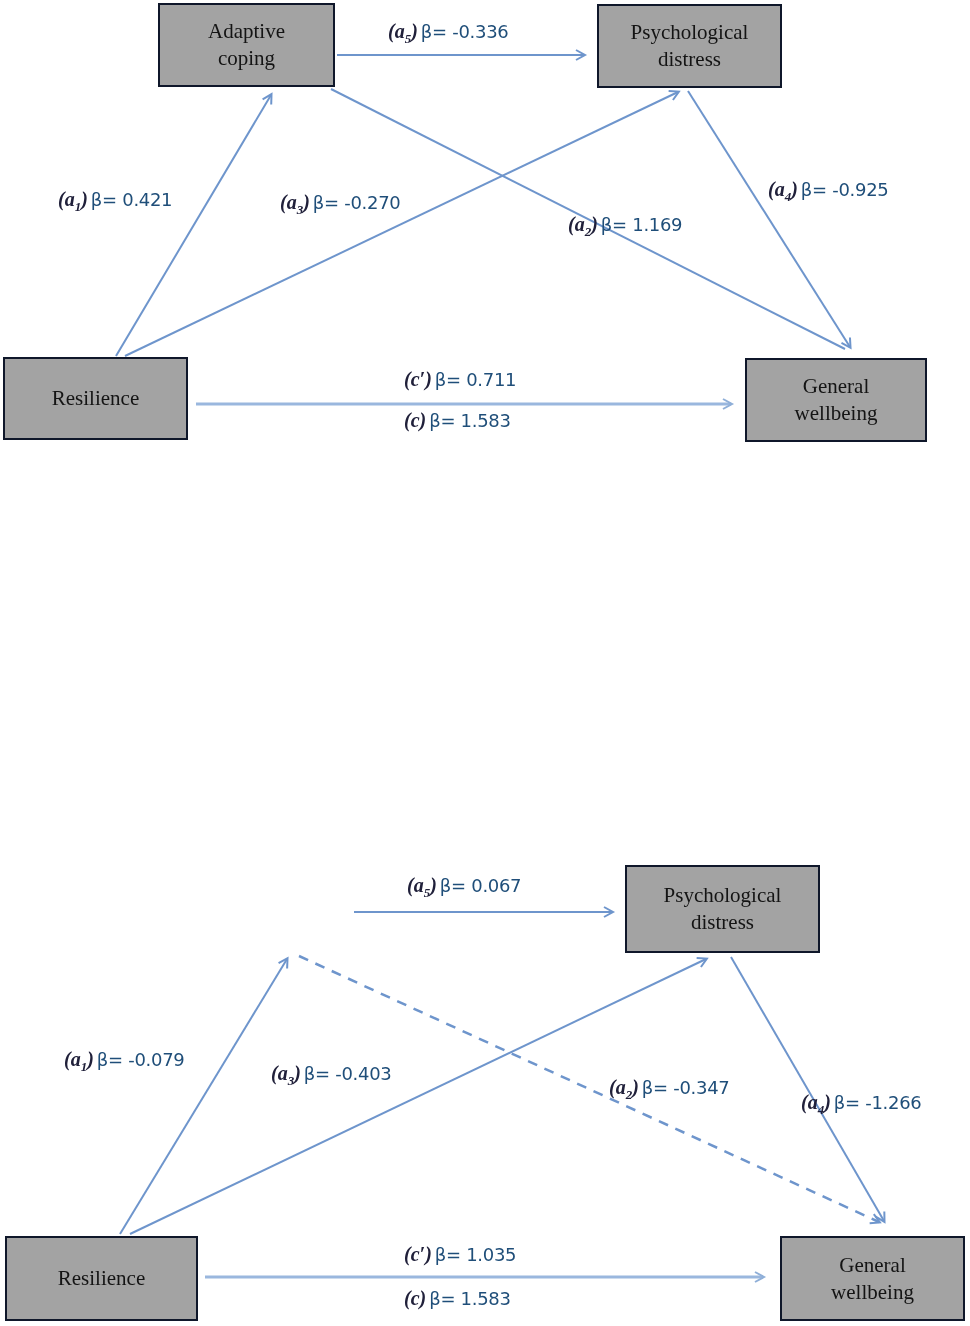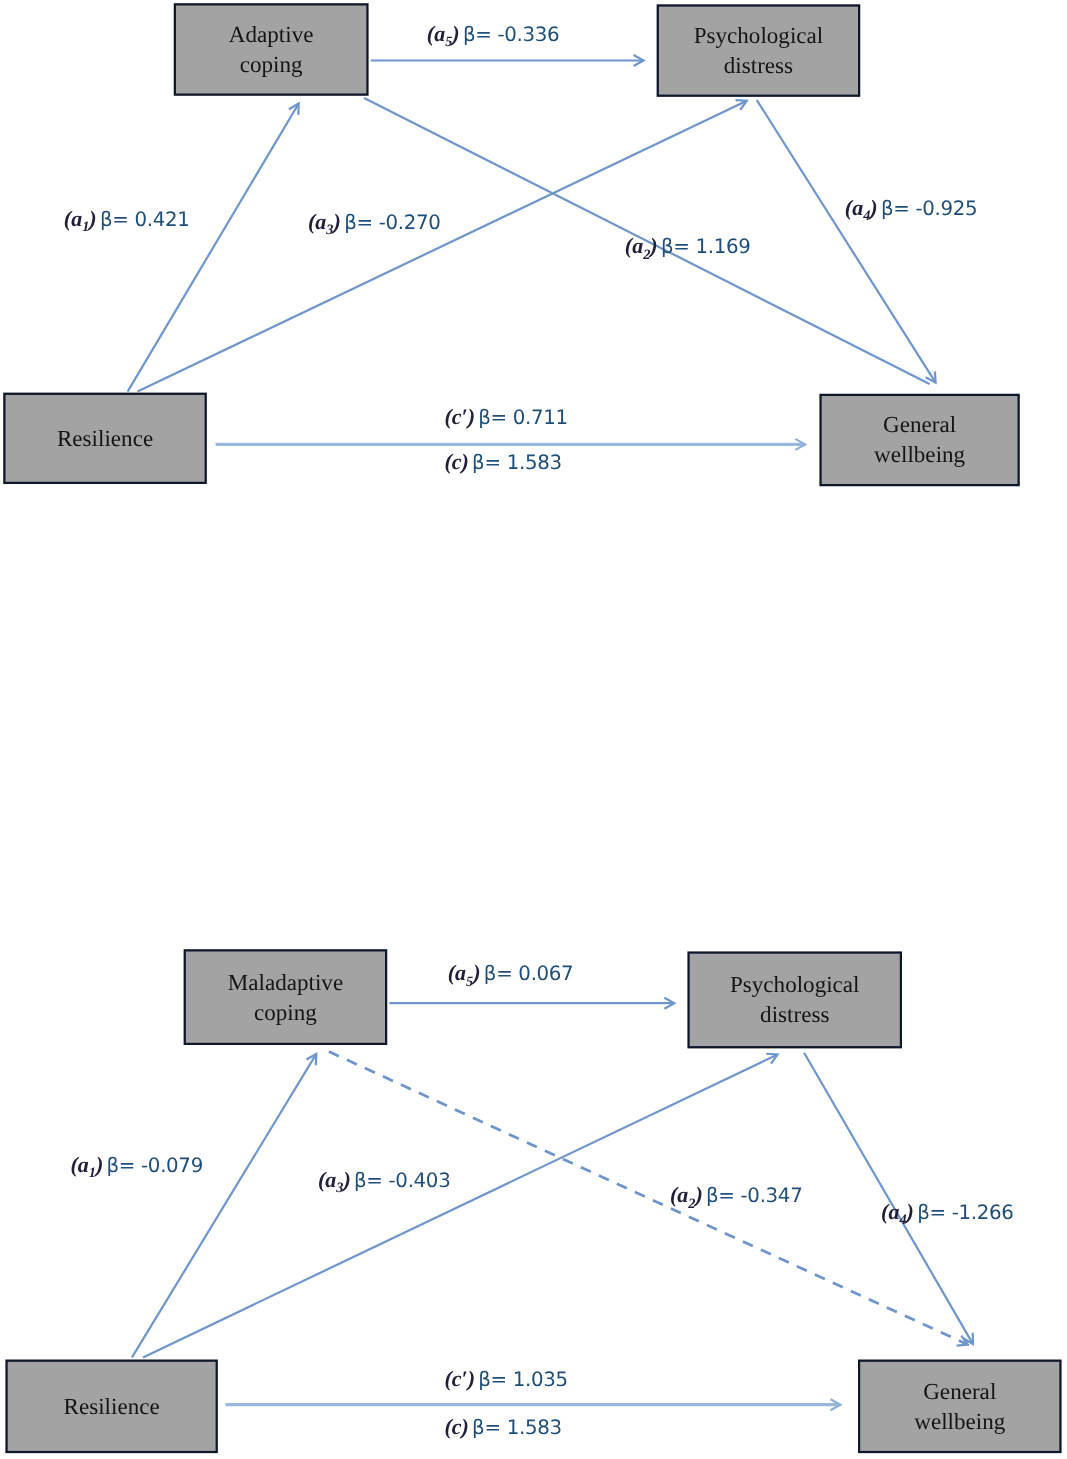--- a/index.html
+++ b/index.html
@@ -107,37 +107,36 @@
   </div>
 
   <div class="plabel" style="left:404px;top:368px;">
     <span class="pp">(c′)</span><span class="pv">β= 0.711</span>
   </div>
 
   <div class="plabel" style="left:404px;top:409px;">
     <span class="pp">(c)</span><span class="pv">β= 1.583</span>
   </div>
 
-  <div class="node" style="left:167px;top:863px;width:185px;height:87px;">Maladaptive coping</div>
 
   <div class="node" style="left:625px;top:865px;width:195px;height:88px;">Psychological distress</div>
 
   <div class="node" style="left:5px;top:1236px;width:193px;height:85px;">Resilience</div>
 
   <div class="node" style="left:780px;top:1236px;width:185px;height:85px;">General wellbeing</div>
 
   <div class="plabel" style="left:407px;top:874px;">
     <span class="pp">(a</span><sub class="ps">5</sub><span class="pp">)</span><span class="pv">β= 0.067</span>
   </div>
 
   <div class="plabel" style="left:64px;top:1048px;">
     <span class="pp">(a</span><sub class="ps">1</sub><span class="pp">)</span><span class="pv">β= -0.079</span>
   </div>
 
-  <div class="plabel" style="left:289px;top:1062px;">
+  <div class="plabel" style="left:271px;top:1062px;">
     <span class="pp">(a</span><sub class="ps">3</sub><span class="pp">)</span><span class="pv">β= -0.403</span>
   </div>
 
   <div class="plabel" style="left:609px;top:1076px;">
     <span class="pp">(a</span><sub class="ps">2</sub><span class="pp">)</span><span class="pv">β= -0.347</span>
   </div>
 
   <div class="plabel" style="left:801px;top:1091px;">
     <span class="pp">(a</span><sub class="ps">4</sub><span class="pp">)</span><span class="pv">β= -1.266</span>
   </div>

